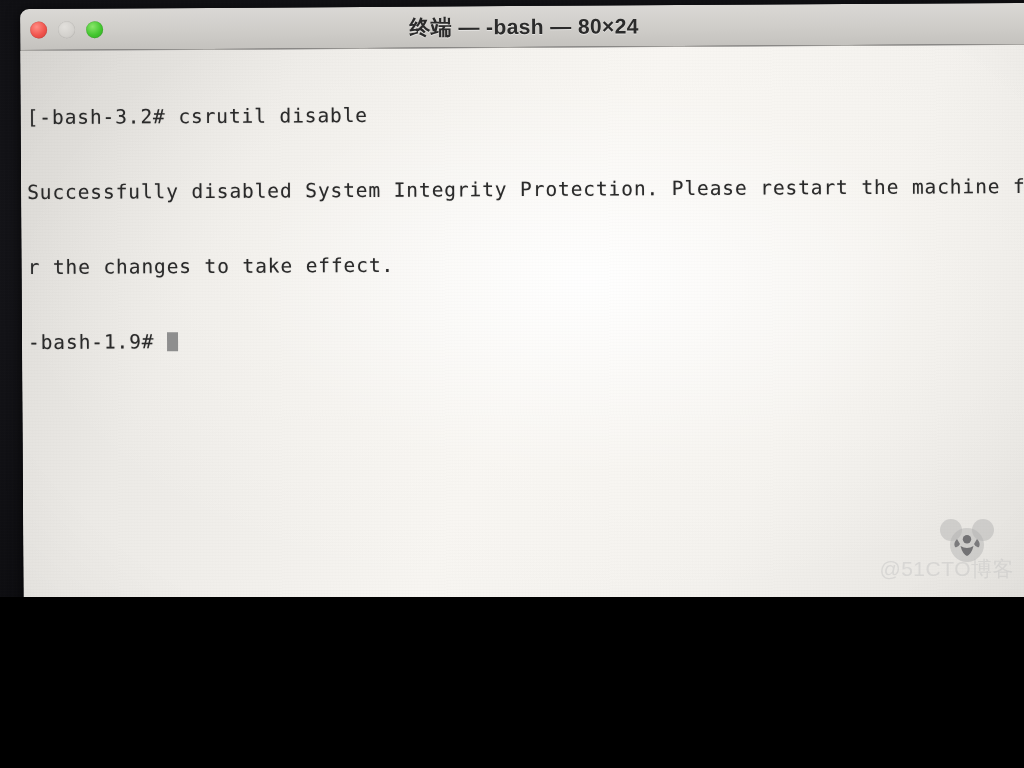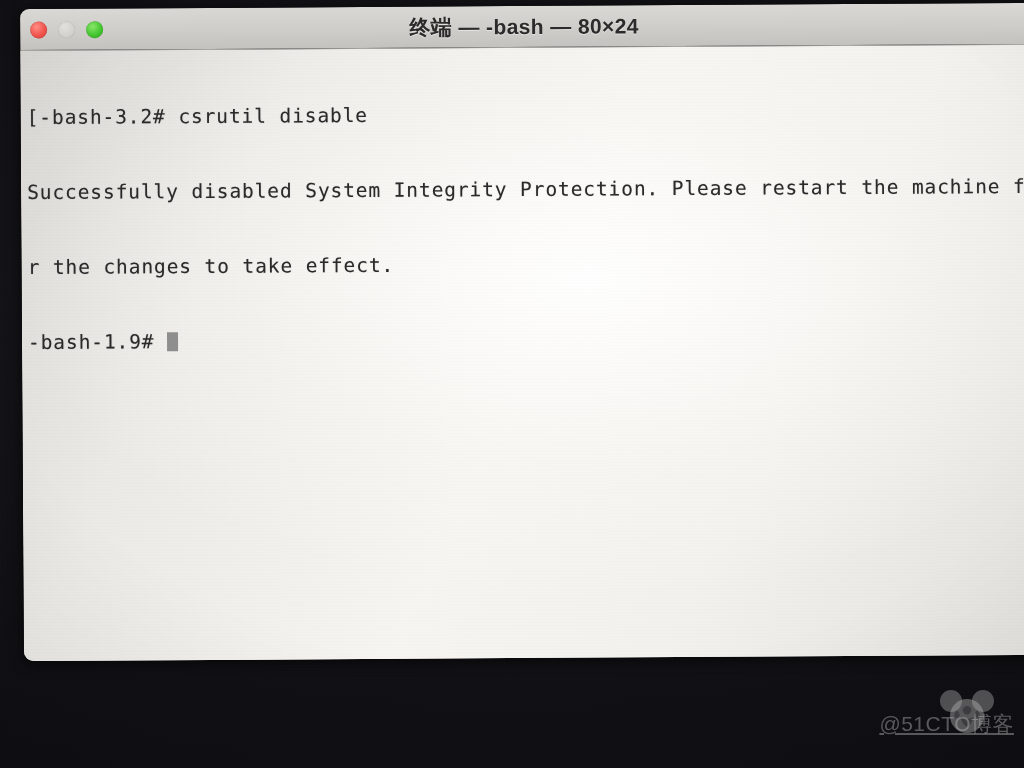--- a/index.html
+++ b/index.html
@@ -3,21 +3,21 @@
 <meta charset="utf-8">
 <style>
   html, body {
     margin: 0;
     padding: 0;
     background: #000;
   }
   #screen {
     position: relative;
     width: 1024px;
-    height: 768px;
+    height: 597px;
     overflow: hidden;
     background: #a21caf;
     font-family: "DejaVu Sans Mono", monospace;
   }
   
   #backdrop {
     position: absolute;
     inset: 0;
     background:
       radial-gradient(120% 90% at 50% 40%, #1a1a1f 0%, #121216 45%, #0a0a0d 100%);
@@ -155,27 +155,26 @@
   #wm-logo {
     position: absolute;
     right: 24px;
     top: 0;
     width: 56px;
     height: 48px;
   }
   #wm-text {
     position: absolute;
     right: 4px;
-    bottom: 22px;
+    bottom: 6px;
     font-family: "Liberation Sans", sans-serif;
     font-size: 21px;
     color: rgba(190,190,190,.42);
     letter-spacing: .5px;
     white-space: nowrap;
-    text-decoration: underline;
   }
 </style>
 </head>
 <body>
 
 <div id="screen">
 
   <div id="backdrop"></div>
   <div id="backdrop-grain"></div>
 

